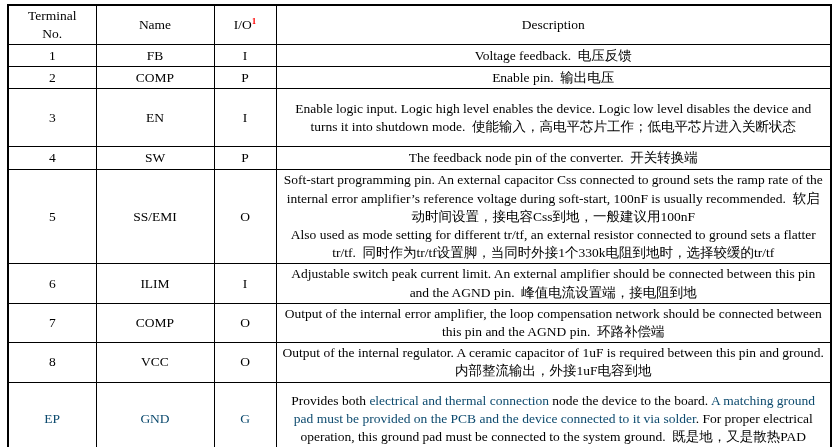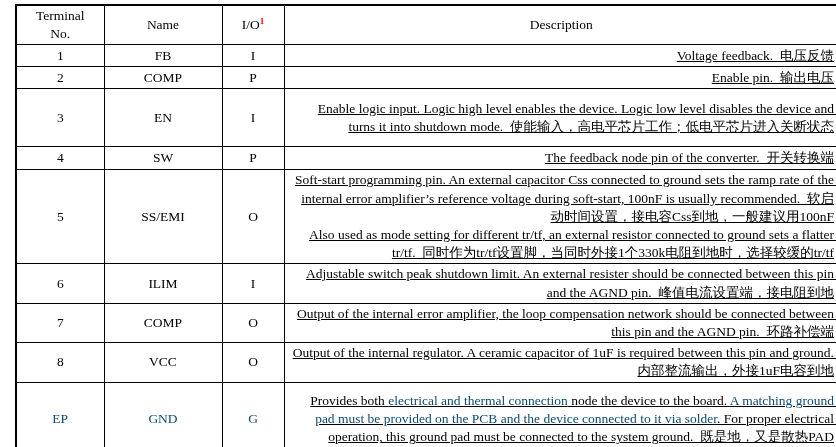--- a/index.html
+++ b/index.html
@@ -8,21 +8,20 @@
     background: #ffffff;
     font-family: "Liberation Serif", "DejaVu Serif", serif;
     color: #000000;
   }
   .page {
     width: 740px;
     height: 447px;
     background: #ffffff;
     box-sizing: border-box;
     padding: 4px 6px 0 7px;
-    margin-left: 8px;
   }
   table.pin-table {
     border-collapse: collapse;
     table-layout: fixed;
     width: 823px;
     border: 2px solid #000000;
     font-size: 13.5px;
     line-height: 18.2px;
   }
   table.pin-table td, table.pin-table th {
@@ -32,21 +31,21 @@
     font-weight: normal;
     box-sizing: border-box;
     overflow: hidden;
   }
   col.c-terminal { width: 88px; }
   col.c-name     { width: 118px; }
   col.c-io       { width: 62px; }
   col.c-desc     { width: 555px; }
 
   .center { text-align: center; }
-  .desc   { text-align: right; white-space: pre-wrap; text-decoration: underline; }
+  .desc   { text-align: center; white-space: pre-wrap; }
   .hdr    { text-align: center; white-space: pre-line; }
 
   tr.hdr-row   { height: 33px; }
   tr.r-h22     { height: 22px; }
   tr.r-h23     { height: 23px; }
   tr.r-h58     { height: 58px; }
   tr.r-h92     { height: 92px; }
   tr.r-h37     { height: 37px; }
   tr.r-h38     { height: 38px; }
   tr.r-h75     { height: 75px; }
@@ -114,21 +113,21 @@
       <td class="center">SS/EMI</td>
       <td class="center">O</td>
       <td class="desc">Soft-start programming pin. An external capacitor Css connected to ground sets the ramp rate of the internal error amplifier’s reference voltage during soft-start, 100nF is usually recommended.  软启动时间设置，接电容Css到地，一般建议用100nF
 Also used as mode setting for different tr/tf, an external resistor connected to ground sets a flatter tr/tf.  同时作为tr/tf设置脚，当同时外接1个330k电阻到地时，选择较缓的tr/tf</td>
     </tr>
 
     <tr class="r-h37">
       <td class="center">6</td>
       <td class="center">ILIM</td>
       <td class="center">I</td>
-      <td class="desc">Adjustable switch peak shutdown limit. An external resister should be connected between this pin and the AGND pin.  峰值电流设置端，接电阻到地</td>
+      <td class="desc">Adjustable switch peak current limit. An external amplifier should be connected between this pin and the AGND pin.  峰值电流设置端，接电阻到地</td>
     </tr>
 
     <tr class="r-h38">
       <td class="center">7</td>
       <td class="center">COMP</td>
       <td class="center">O</td>
       <td class="desc">Output of the internal error amplifier, the loop compensation network should be connected between this pin and the AGND pin.  环路补偿端</td>
     </tr>
 
     <tr class="r-h38">

